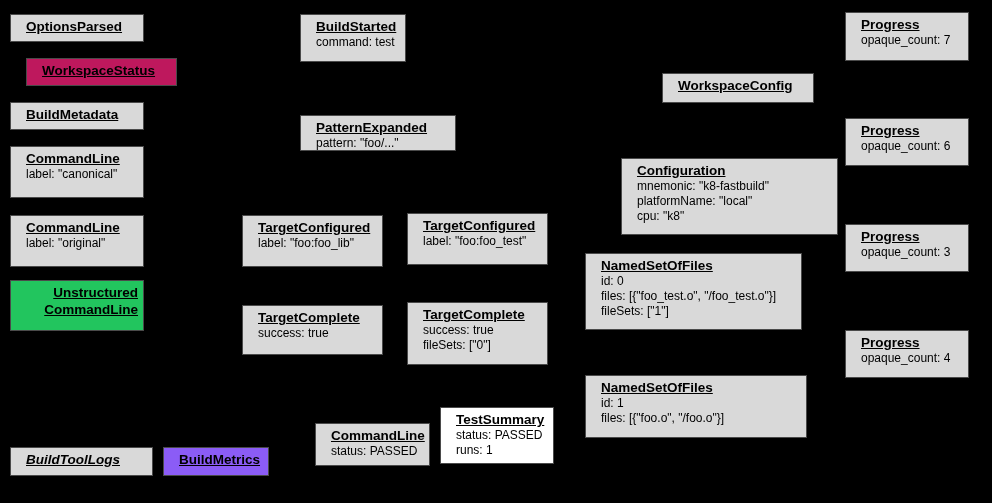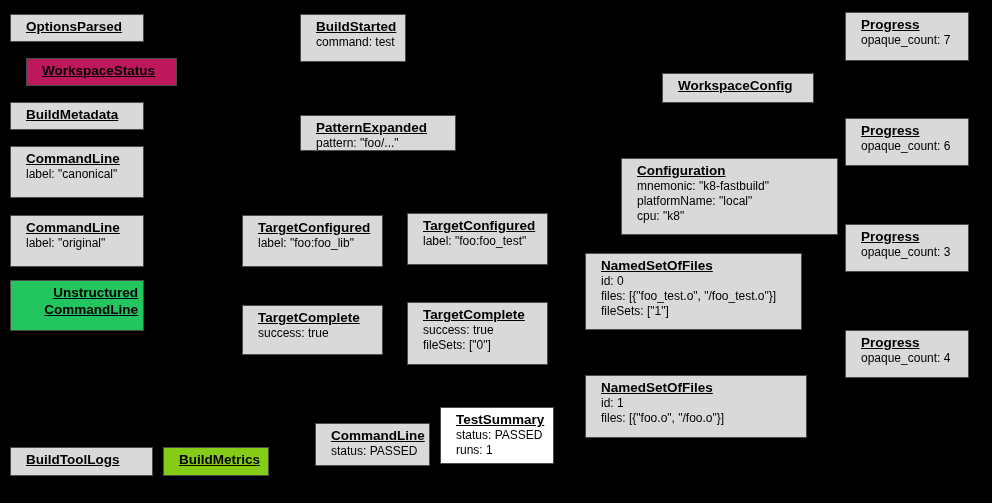--- a/index.html
+++ b/index.html
@@ -57,24 +57,24 @@
       <div class="field">label: "canonical"</div>
     </div>
     <div class="box" style="left: 10px; top: 215px; width: 134px; height: 52px; background: rgb(217, 217, 217); border-color: rgb(74, 74, 74);">
       <div class="title">CommandLine</div>
       <div class="field">label: "original"</div>
     </div>
     <div class="box" style="left: 10px; top: 280px; width: 134px; height: 51px; background: #22c55e; border-color: rgb(74, 74, 74); text-align: right;">
       <div class="title">Unstructured
 CommandLine</div>
     </div>
-    <div class="box" style="left: 10px; top: 447px; width: 143px; height: 29px; background: rgb(217, 217, 217); border-color: rgb(74, 74, 74);">
+    <div class="box" style="left: 10px; top: 447px; width: 143px; height: 29px; background: rgb(217, 217, 217); border-color: rgb(74, 74, 74); font-style: italic;">
       <div class="title">BuildToolLogs</div>
     </div>
-    <div class="box" style="left: 163px; top: 447px; width: 106px; height: 29px; background: #84cc16; border-color: rgb(74, 74, 74);">
+    <div class="box" style="left: 163px; top: 447px; width: 106px; height: 29px; background: #8b5cf6; border-color: rgb(74, 74, 74);">
       <div class="title">BuildMetrics</div>
     </div>
     <div class="box" style="left: 300px; top: 14px; width: 106px; height: 48px; background: rgb(217, 217, 217); border-color: rgb(74, 74, 74);">
       <div class="title">BuildStarted</div>
       <div class="field">command: test</div>
     </div>
     <div class="box" style="left: 300px; top: 115px; width: 156px; height: 36px; background: rgb(217, 217, 217); border-color: rgb(74, 74, 74);">
       <div class="title">PatternExpanded</div>
       <div class="field">pattern: "foo/..."</div>
     </div>

